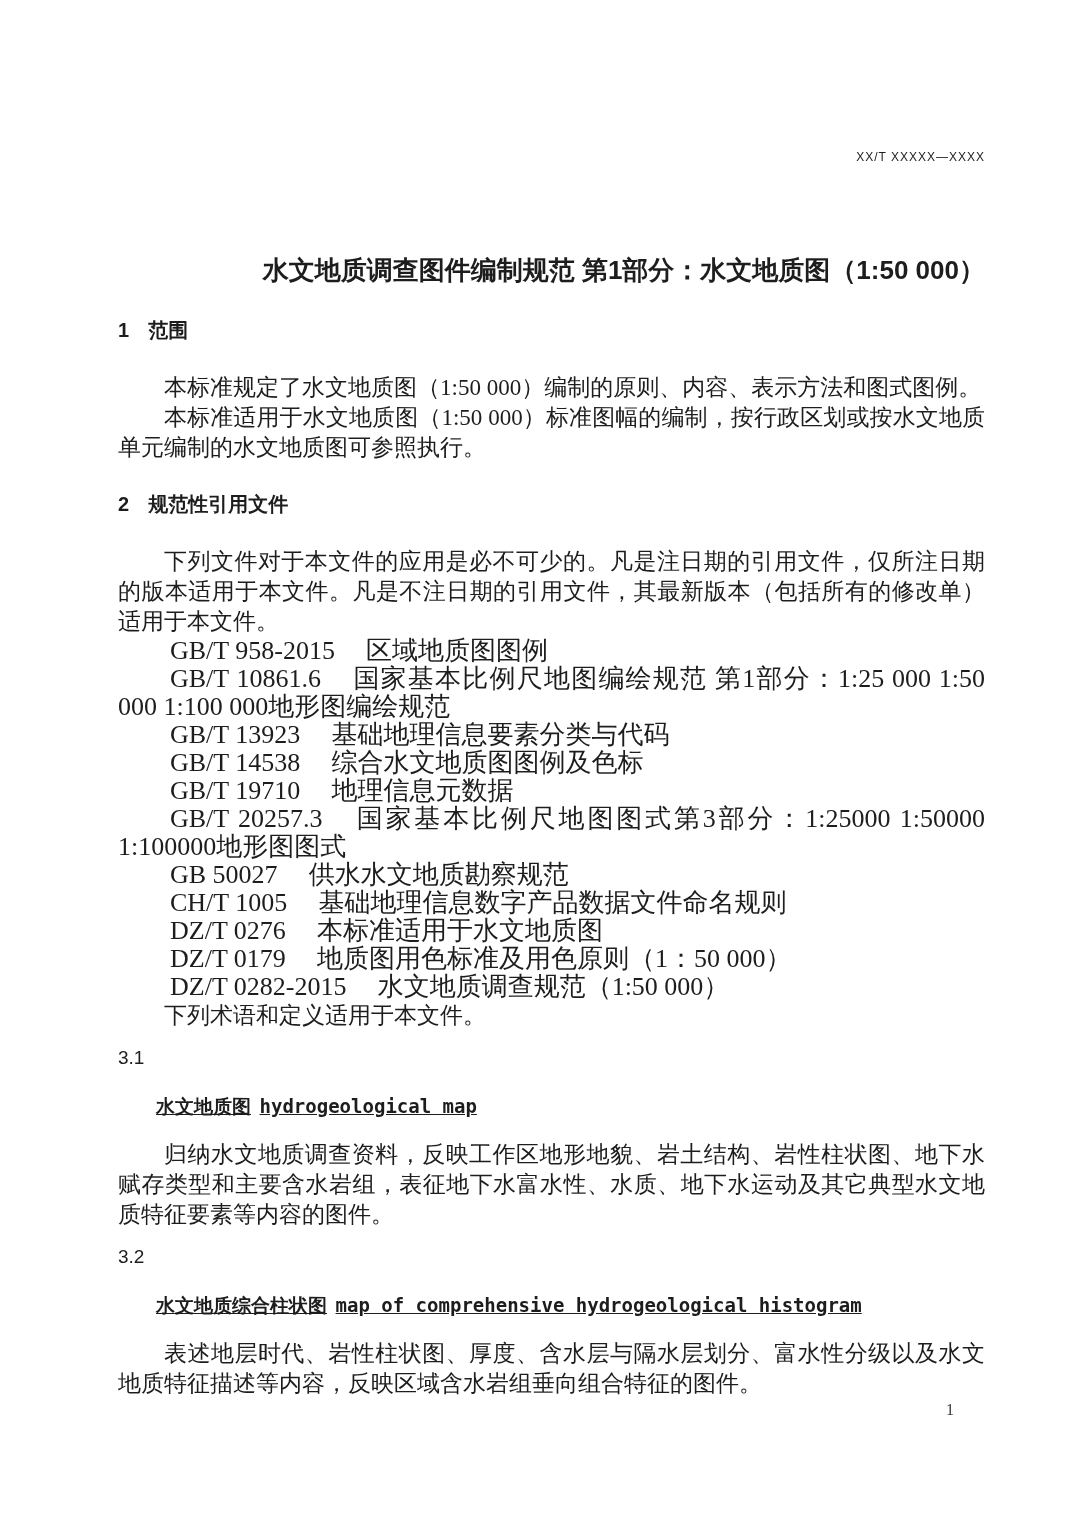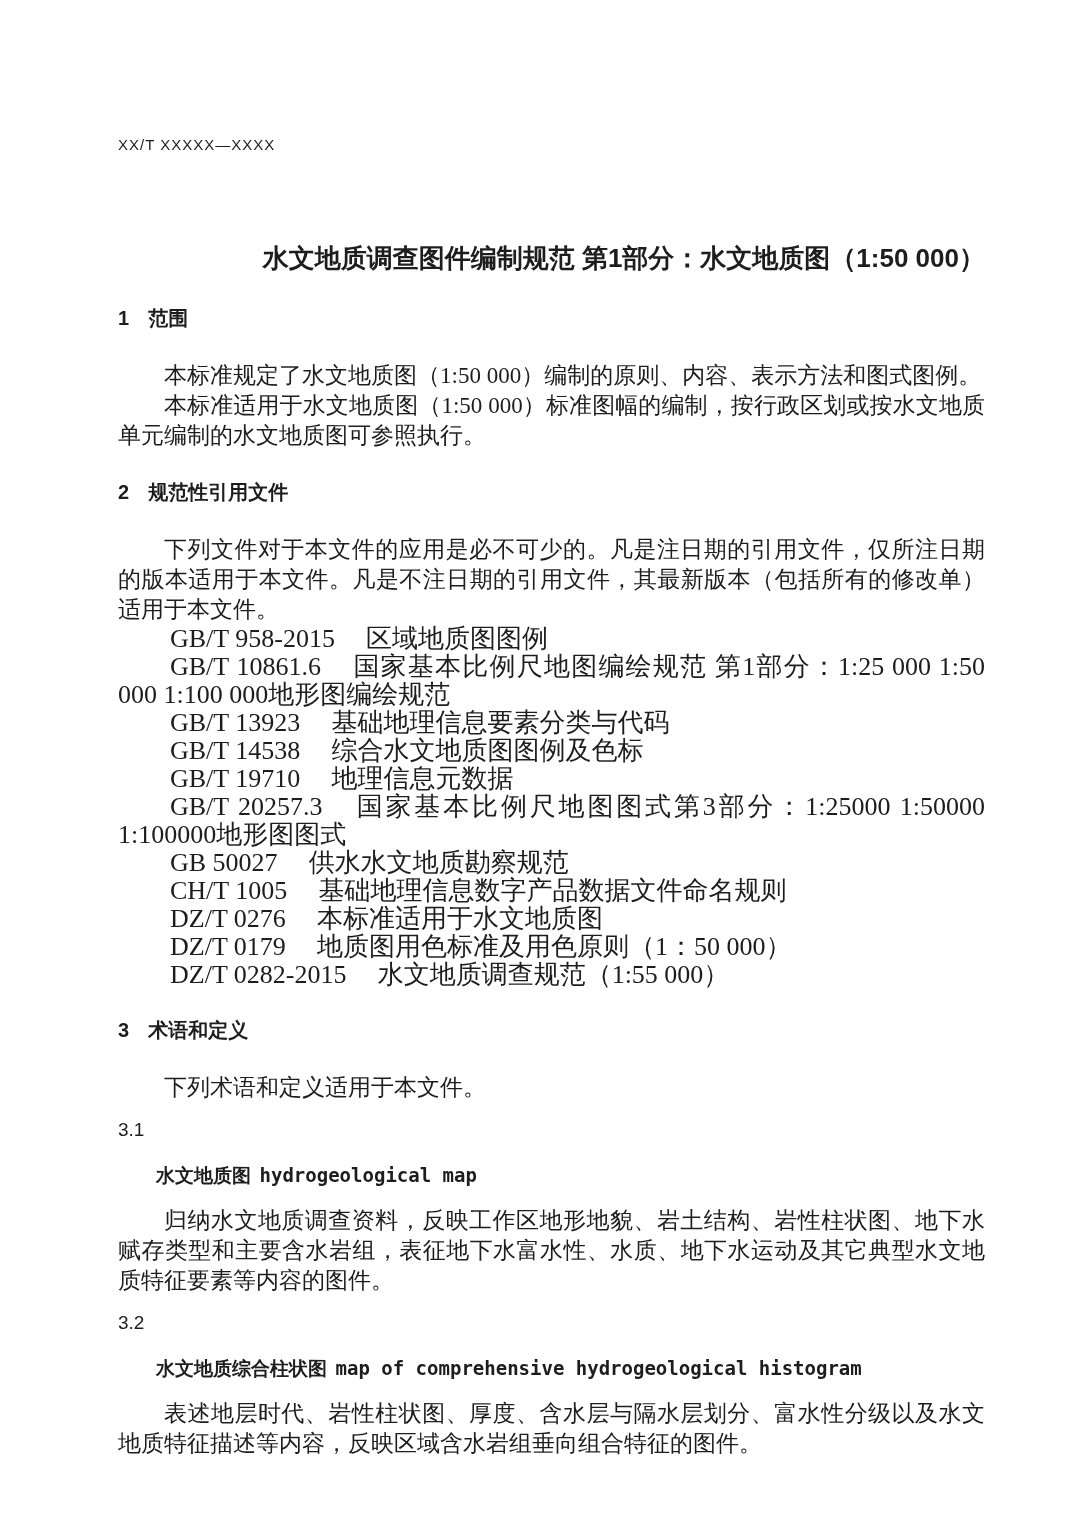--- a/index.html
+++ b/index.html
@@ -9,25 +9,26 @@
     height: 1527px;
     margin: 0 auto;
     background: #ffffff;
     color: #1d1d1d;
     box-sizing: border-box;
     padding: 131px 95px 0 118px;
     font-family: "Liberation Serif", "DejaVu Serif", serif;
     overflow: hidden;
   }
   .doc-code {
+    text-align: right;
     font-family: "Liberation Sans", sans-serif;
-    font-size: 15px;
+    font-size: 12px;
     line-height: 20px;
     letter-spacing: 1px;
-    margin: 4px 0 84px 0;
+    margin: 16px 0 84px 0;
   }
   .doc-title {
     text-align: right;
     font-family: "Liberation Sans", "DejaVu Sans", sans-serif;
     font-weight: bold;
     font-size: 26px;
     line-height: 38px;
     margin: 0 0 24px 0;
     white-space: nowrap;
   }
@@ -55,25 +56,26 @@
   }
   .ref-title { margin-left: 1.2em; }
   .term-number {
     font-family: "Liberation Sans", "DejaVu Sans", sans-serif;
     font-size: 19px;
     line-height: 30px;
     margin: 12px 0 0 0;
   }
   .term-heading {
     font-size: 19px;
-    line-height: 32px;
+    line-height: 39px;
     font-weight: bold;
     margin: 14px 0 14px 0;
     text-indent: 2em;
     font-family: "Liberation Sans", "DejaVu Sans", sans-serif;
+    text-decoration: underline;
   }
   .term-en {
     font-family: "DejaVu Sans Mono", monospace;
     margin-left: 0.45em;
     font-weight: bold;
   }
   .page-number {
     position: absolute;
     top: 1400px;
     left: 946px;
@@ -105,25 +107,22 @@
   <p class="ref-item"><span class="ref-code">GB/T 958-2015</span><span class="ref-title">区域地质图图例</span></p>
   <p class="ref-item"><span class="ref-code">GB/T 10861.6</span><span class="ref-title">国家基本比例尺地图编绘规范 第1部分：1:25 000 1:50 000 1:100 000地形图编绘规范</span></p>
   <p class="ref-item"><span class="ref-code">GB/T 13923</span><span class="ref-title">基础地理信息要素分类与代码</span></p>
   <p class="ref-item"><span class="ref-code">GB/T 14538</span><span class="ref-title">综合水文地质图图例及色标</span></p>
   <p class="ref-item"><span class="ref-code">GB/T 19710</span><span class="ref-title">地理信息元数据</span></p>
   <p class="ref-item"><span class="ref-code">GB/T 20257.3</span><span class="ref-title">国家基本比例尺地图图式第3部分：1:25000 1:50000 1:100000地形图图式</span></p>
   <p class="ref-item"><span class="ref-code">GB 50027</span><span class="ref-title">供水水文地质勘察规范</span></p>
   <p class="ref-item"><span class="ref-code">CH/T 1005</span><span class="ref-title">基础地理信息数字产品数据文件命名规则</span></p>
   <p class="ref-item"><span class="ref-code">DZ/T 0276</span><span class="ref-title">本标准适用于水文地质图</span></p>
   <p class="ref-item"><span class="ref-code">DZ/T 0179</span><span class="ref-title">地质图用色标准及用色原则（1：50 000）</span></p>
-  <p class="ref-item"><span class="ref-code">DZ/T 0282-2015</span><span class="ref-title">水文地质调查规范（1:55 000）</span></p>
+  <p class="ref-item"><span class="ref-code">DZ/T 0282-2015</span><span class="ref-title">水文地质调查规范（1:50 000）</span></p>
 
-  <div class="sec-heading">
-    <span class="sec-num">3</span><span>术语和定义</span>
-  </div>
   <p class="para">下列术语和定义适用于本文件。</p>
 
   <div class="term-number">3.1</div>
   <div class="term-heading">
     <span>水文地质图</span><span class="term-en">hydrogeological map</span>
   </div>
   <p class="para">归纳水文地质调查资料，反映工作区地形地貌、岩土结构、岩性柱状图、地下水赋存类型和主要含水岩组，表征地下水富水性、水质、地下水运动及其它典型水文地质特征要素等内容的图件。</p>
 
   <div class="term-number">3.2</div>
   <div class="term-heading">

